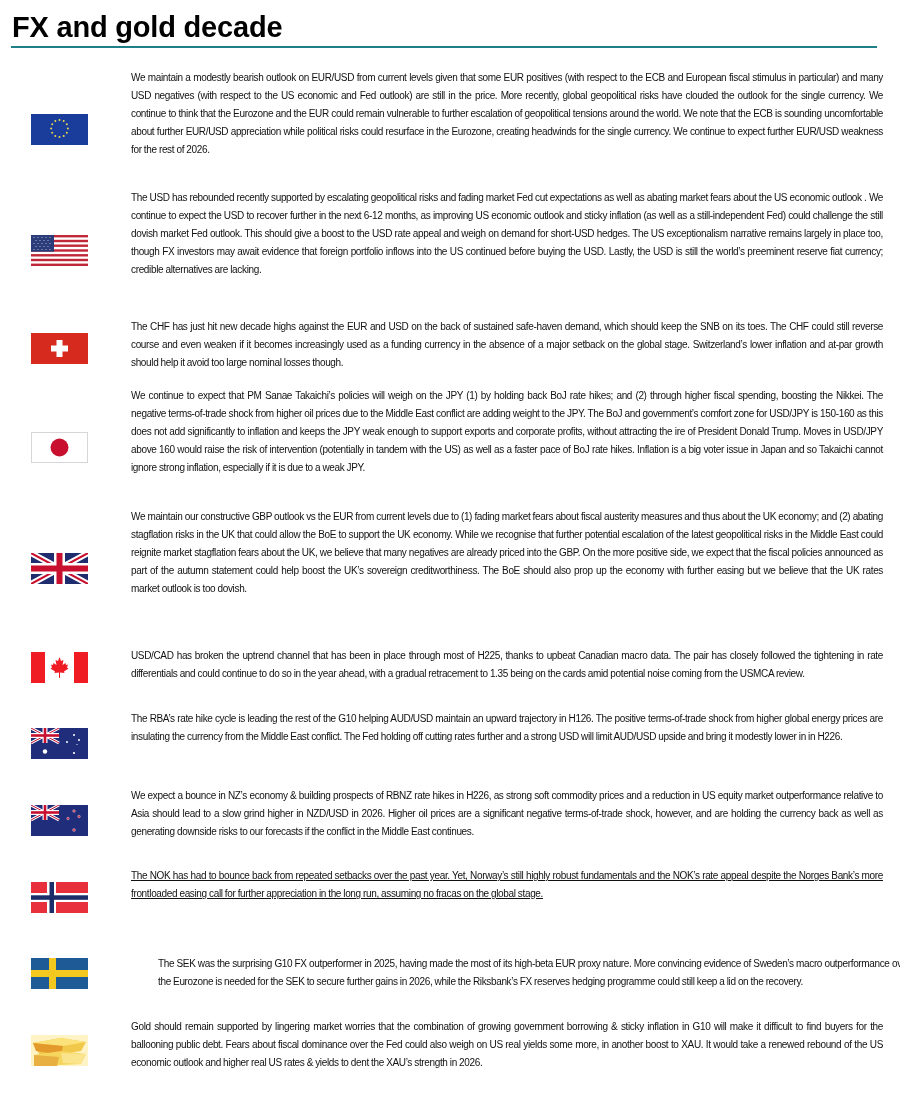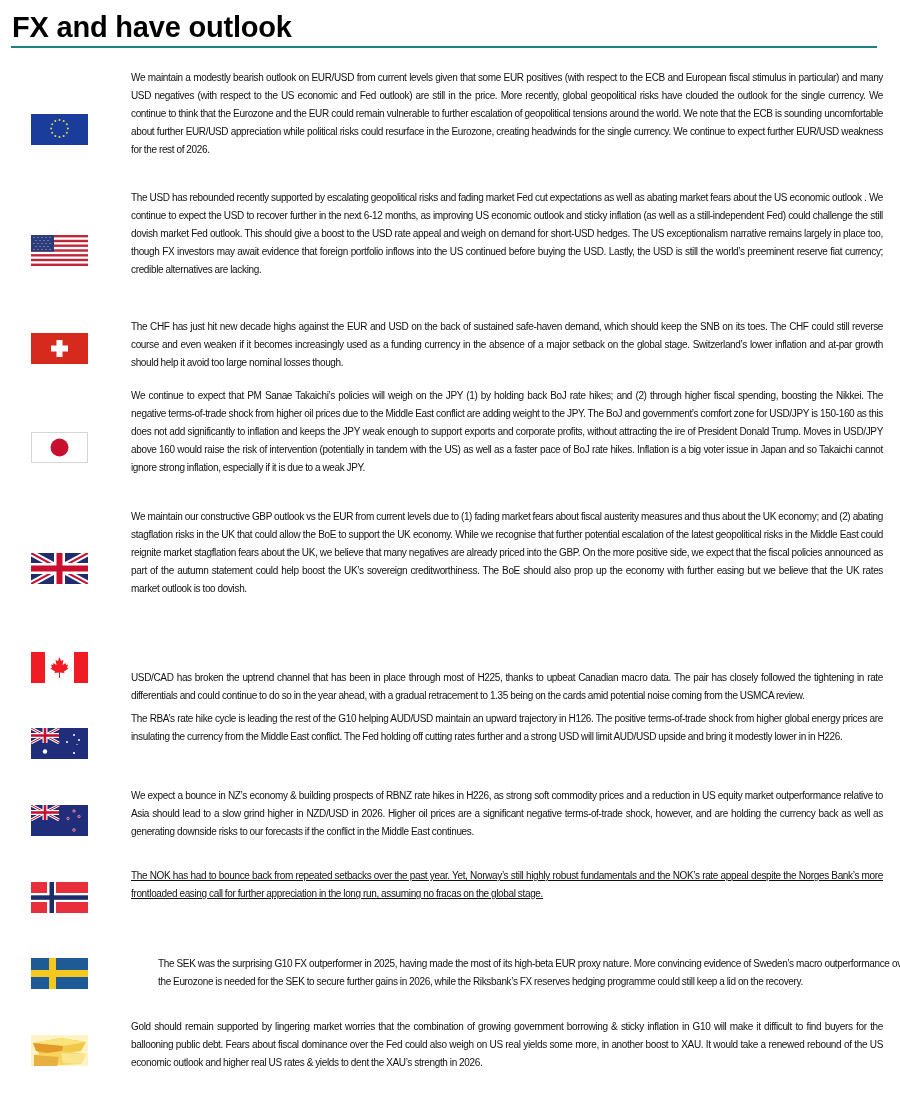--- a/index.html
+++ b/index.html
@@ -10,21 +10,21 @@
   .rule { position: absolute; left: 11px; top: 46px; width: 866px; height: 2px; background: #1e7f86; }
   .section { position: absolute; left: 0; width: 900px; }
   .flag { position: absolute; left: 31px; width: 57px; height: 31px; overflow: hidden; }
   .flag svg { display: block; width: 57px; height: 31px; }
   .text { position: absolute; left: 131px; width: 752px; font-size: 10px; line-height: 18px;
           text-align: justify; letter-spacing: -0.35px; word-spacing: -0.2px; transform-origin: 0 0; }
 </style>
 </head>
 <body>
 
-<h1 class="title">FX and have outlook</h1>
+<h1 class="title">FX and gold decade</h1>
 <div class="rule"></div>
 
 <div class="section">
   <div class="flag" style="top:114px;">
     <svg viewBox="0 0 57 31">
       <rect width="57" height="31" fill="#1a3c9a"></rect>
       <g fill="#e8d84a">
         <circle cx="28.5" cy="6" r="1"></circle>
           <circle cx="32.7" cy="7.1" r="1"></circle>
           <circle cx="35.8" cy="10.3" r="1"></circle>
@@ -125,21 +125,21 @@
 
 <div class="section">
   <div class="flag" style="top:652px;">
     <svg viewBox="0 0 57 31">
       <rect width="57" height="31" fill="#ffffff"></rect>
       <rect width="14" height="31" fill="#ef1c24"></rect>
       <rect x="43" width="14" height="31" fill="#ef1c24"></rect>
       <path d="M28.5,5 L30,9 L32.5,8 L31.5,13 L34.5,11 L35,13 L37,12.5 L36,15.5 L37.5,16.5 L33,19.5 L33.5,21 L29,20.5 L29,26 L28,26 L28,20.5 L23.5,21 L24,19.5 L19.5,16.5 L21,15.5 L20,12.5 L22,13 L22.5,11 L25.5,13 L24.5,8 L27,9 Z" fill="#ef1c24"></path>
     </svg>
   </div>
-  <div class="text" style="top:669px;">USD/CAD has broken the uptrend channel that has been in place through most of H225, thanks to upbeat Canadian macro data. The pair has closely followed the tightening in rate differentials and could continue to do so in the year ahead, with a gradual retracement to 1.35 being on the cards amid potential noise coming from the USMCA review.</div>
+  <div class="text" style="top:647px;">USD/CAD has broken the uptrend channel that has been in place through most of H225, thanks to upbeat Canadian macro data. The pair has closely followed the tightening in rate differentials and could continue to do so in the year ahead, with a gradual retracement to 1.35 being on the cards amid potential noise coming from the USMCA review.</div>
 </div>
 
 <div class="section">
   <div class="flag" style="top:728px;">
     <svg viewBox="0 0 57 31">
       <rect width="57" height="31" fill="#1f2d7a"></rect>
       <g>
         <rect width="28" height="15" fill="#1f2d7a"></rect>
         <path d="M0,0 L28,15 M28,0 L0,15" stroke="#ffffff" stroke-width="3"></path>
         <path d="M0,0 L28,15 M28,0 L0,15" stroke="#c8102e" stroke-width="1"></path>

